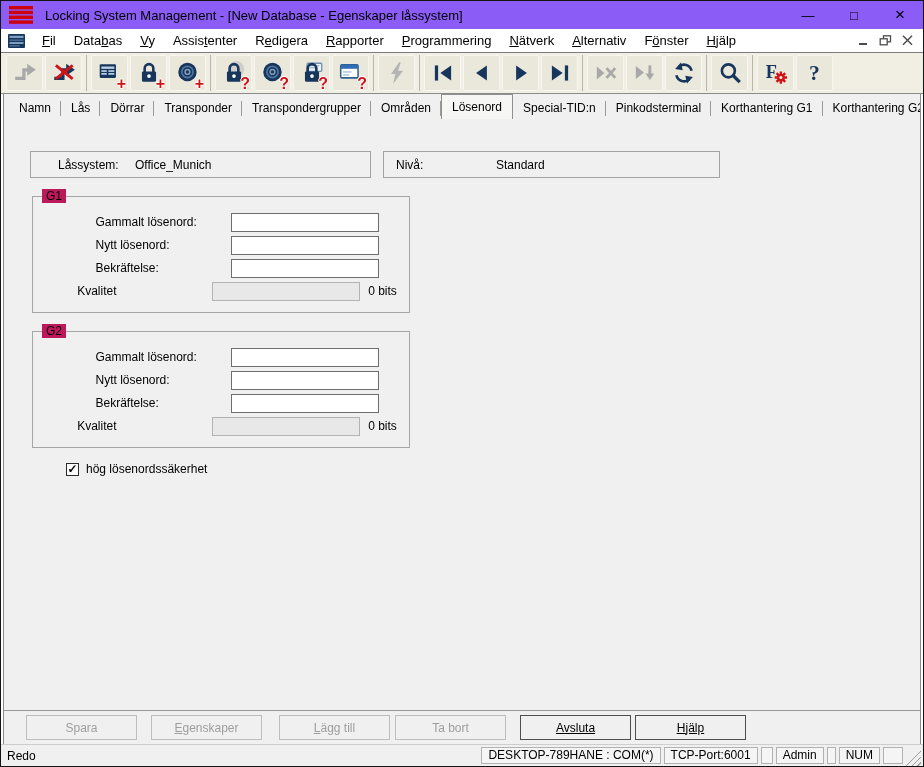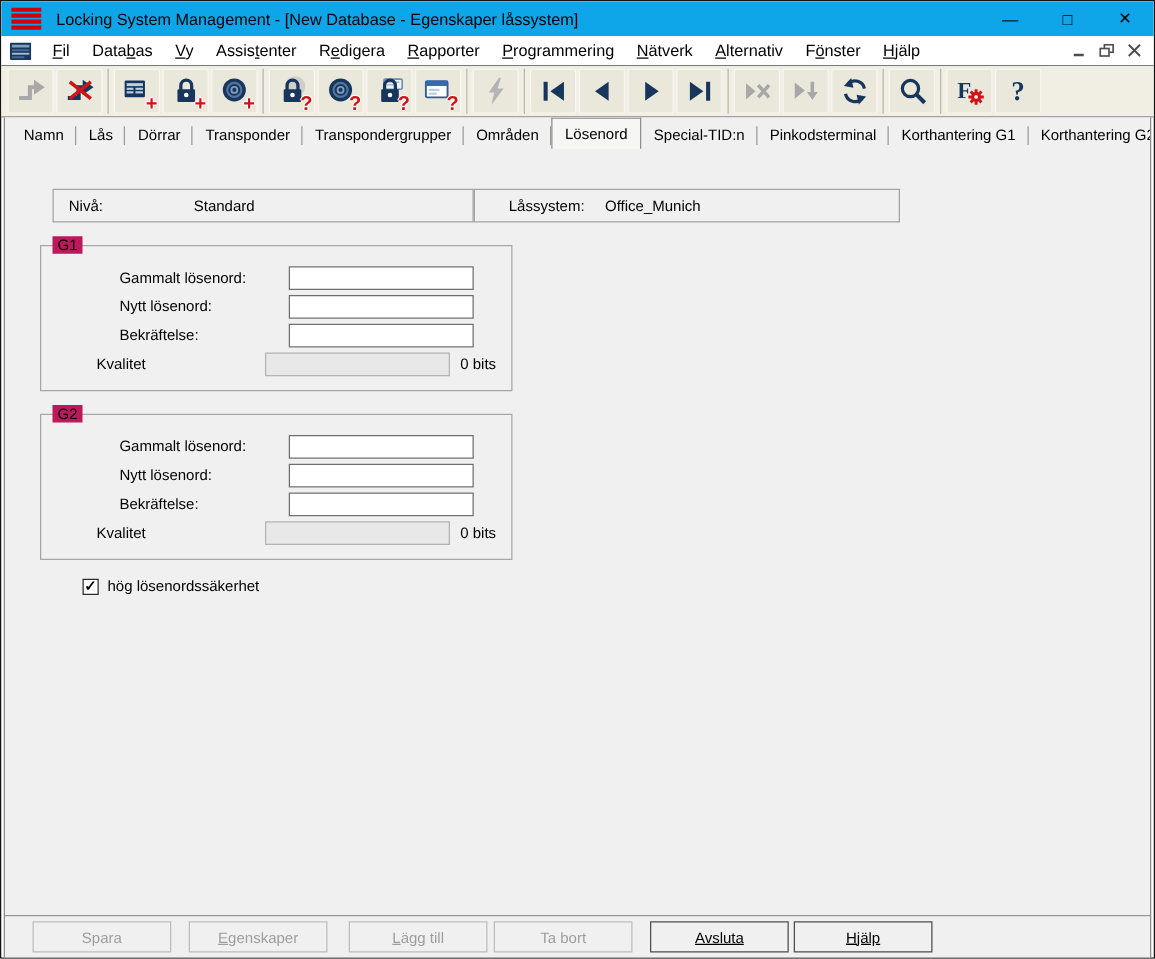--- a/index.html
+++ b/index.html
@@ -4,21 +4,21 @@
 <style>
   * { box-sizing: border-box; }
   html,body { margin:0; padding:0; background:#c8c8c8; }
   .window {
     width:924px; height:767px; background:#fff;
     border:1px solid #141414; display:flex; flex-direction:column;
     font-family:"Liberation Sans", sans-serif; font-size:12px; color:#000;
     position:relative; overflow:hidden;
   }
   
-  .titlebar { height:28px; flex:0 0 auto; display:flex; align-items:center; padding-left:8px; background:#0ea5e9; }
+  .titlebar { height:28px; flex:0 0 auto; display:flex; align-items:center; padding-left:8px; background:#8b5cf6; }
   .title-logo { width:26px; height:18px; flex:0 0 auto; }
   .title-text { margin-left:10px; font-size:13px; white-space:nowrap; }
   .win-controls { margin-left:auto; display:flex; height:100%; }
   .win-btn { width:46px; height:100%; display:flex; align-items:center; justify-content:center; font-size:13px; cursor:default; }
   .win-btn.close { font-size:17px; }
   
   .menubar { height:24px; flex:0 0 auto; display:flex; align-items:center; background:#fff; padding-left:7px; border-bottom:1px solid #7b7b7b; }
   .menu-doc-icon { margin-right:8px; display:inline-flex; }
   .menu-item { padding:0 9px; font-size:13px; white-space:nowrap; cursor:default; }
   .menu-item u { text-decoration:underline; }
@@ -338,27 +338,27 @@
         <span class="tab">Områden</span>
         <span class="tab active">Lösenord</span>
         <span class="tab">Special-TID:n</span>
         <span class="tab">Pinkodsterminal</span>
         <span class="tab">Korthantering G1</span>
         <span class="tab">Korthantering G2</span>
       </div>
 
     <div class="content">
       <div class="info-row">
+        <div class="info-panel">
+          <span class="info-label">Låssystem:</span>
+          <span class="info-value">Office_Munich</span>
+        </div>
         <div class="info-panel p2">
           <span class="info-label">Nivå:</span>
           <span class="info-value">Standard</span>
-        </div>
-        <div class="info-panel">
-          <span class="info-label">Låssystem:</span>
-          <span class="info-value">Office_Munich</span>
         </div>
       </div>
 
       <div id="groups">
           <div class="groupbox">
             <span class="gb-title">G1</span>
             <div class="frow">
               <span class="flabel">Gammalt lösenord:</span>
               <input type="text" style="">
             </div>
@@ -407,14 +407,27 @@
     <div class="footerbar" id="footerbar">
         <button class="fbtn disabled">Spara</button>
         <button class="fbtn disabled"><u>E</u>genskaper</button>
         <button class="fbtn disabled"><u>L</u>ägg till</button>
         <button class="fbtn disabled">Ta bort</button>
         <button class="fbtn enabled">Avsluta</button>
         <button class="fbtn enabled"><u>H</u>jälp</button>
       </div>
   </div>
 
+  <div class="statusbar">
+    <span class="status-left">Redo</span>
+    <span id="status-panels" style="display:flex; align-items:center;">
+        <span class="spanel">DESKTOP-789HANE : COM(*)</span>
+        <span class="spanel">TCP-Port:6001</span>
+        <span class="spanel empty" style="width: 12px;"></span>
+        <span class="spanel">Admin</span>
+        <span class="spanel empty" style="width: 9px;"></span>
+        <span class="spanel">NUM</span>
+        <span class="spanel empty" style="width: 20px;"></span>
+      </span>
+    <span class="grip"></span>
+  </div>
 
 </div>
 
 </body></html>

